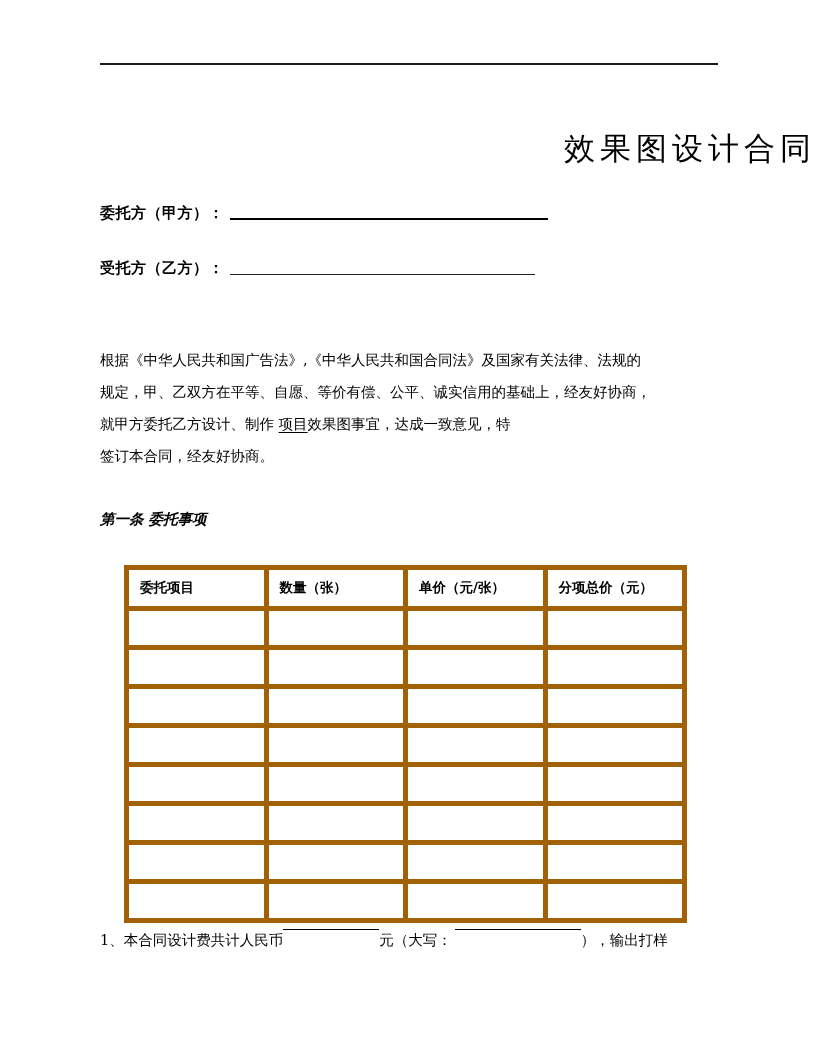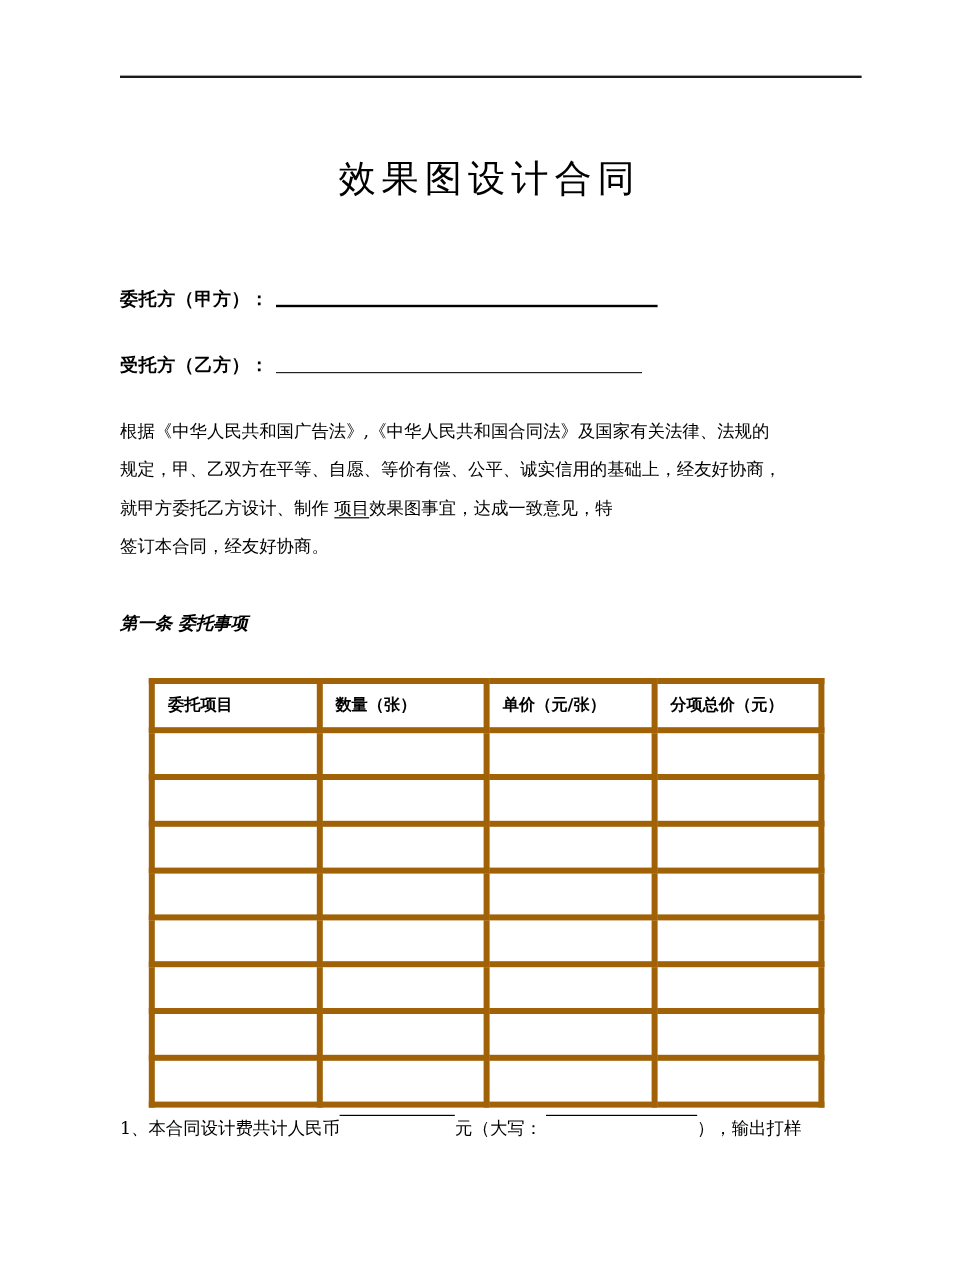--- a/index.html
+++ b/index.html
@@ -33,38 +33,37 @@
     height: 0;
     border-top: 2px solid #1a1a1a;
   }
 
   
   .doc-title {
     position: absolute;
     left: 0;
     top: 128px;
     width: 816px;
-    text-align: center;
+    text-align: right;
     font-size: 31px;
     font-weight: 400;
     letter-spacing: 5px;
     font-family: "DejaVu Serif", "Liberation Serif", serif;
   }
 
   
   .party-line {
     position: absolute;
     left: 100px;
     font-size: 15px;
     font-weight: bold;
     letter-spacing: 0.5px;
     white-space: nowrap;
     display: flex;
     align-items: flex-end;
-    margin-top: 36px;
   }
   .party-a { top: 204px; }
   .party-b { top: 259px; }
 
   .party-label {
     display: inline-block;
   }
 
   .blank-rule {
     display: inline-block;

